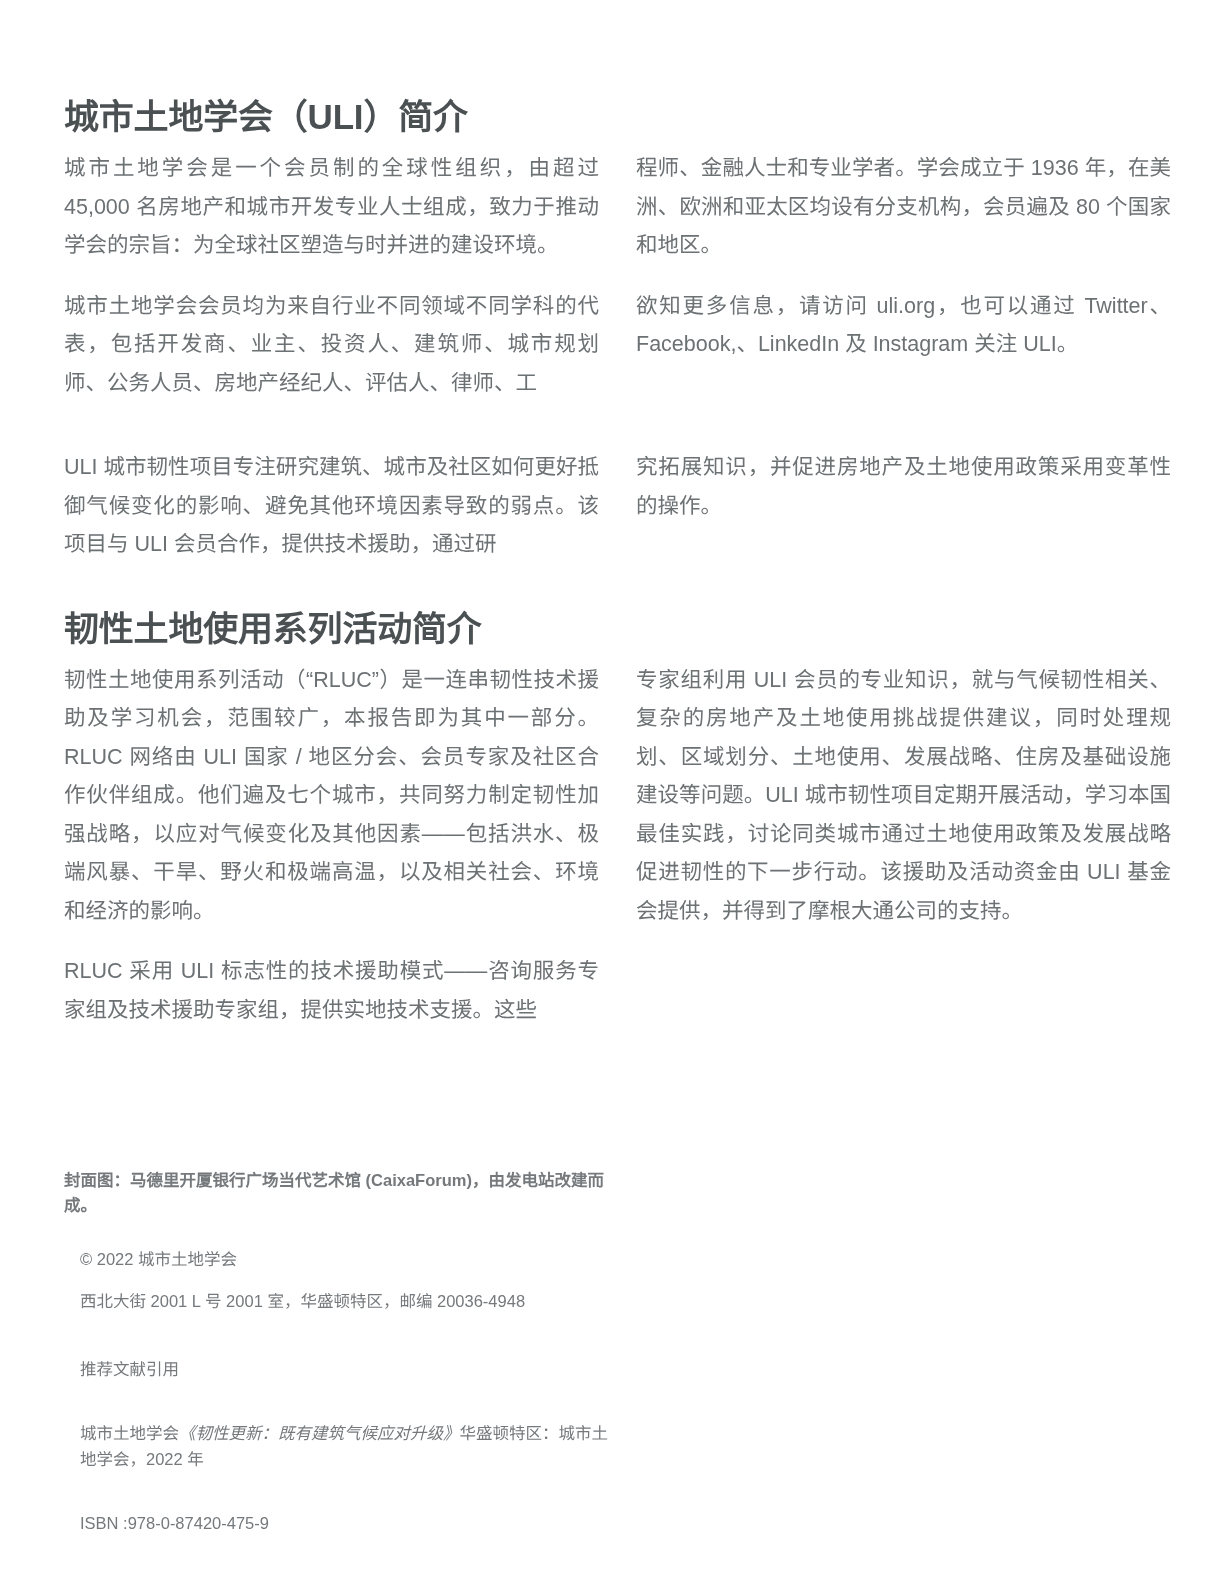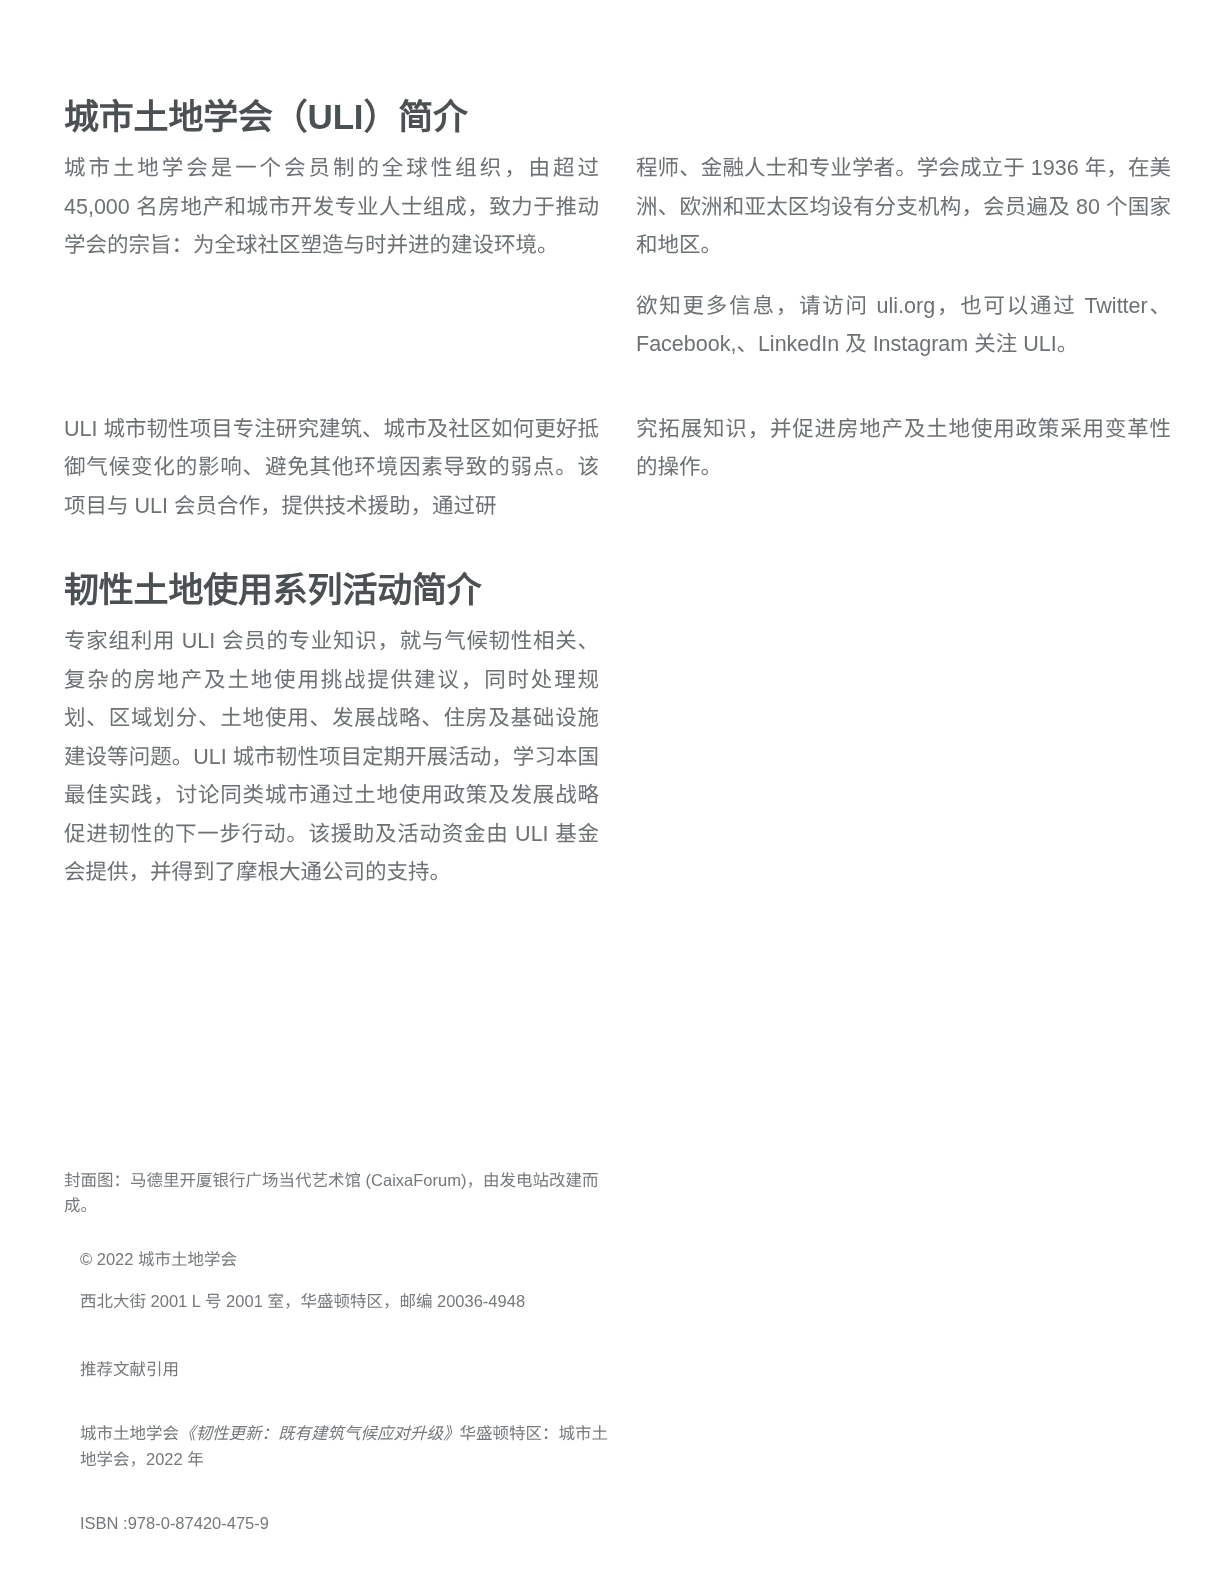--- a/index.html
+++ b/index.html
@@ -67,20 +67,21 @@
     position: absolute;
     left: 64px;
     top: 1168px;
     width: 560px;
     color: #75797c;
   }
   .footer .caption {
     font-size: 16.5px;
     line-height: 1.5;
     margin: 0 0 28px 0;
+    font-weight: bold;
   }
   .footer .cblock {
     font-size: 16.5px;
     line-height: 1.62;
   }
   .footer .cline {
     margin: 16px;
   }
   .footer .gap-sm { height: 9px; }
   .footer .gap-xs { height: 5px; }
@@ -91,20 +92,21 @@
 </head>
 <body>
 
 <div class="page">
 
   <section class="section">
     <h2 class="section-title">城市土地学会（ULI）简介</h2>
     <div class="cols">
       <div class="col">
         <p class="body">城市土地学会是一个会员制的全球性组织，由超过 45,000 名房地产和城市开发专业人士组成，致力于推动学会的宗旨：为全球社区塑造与时并进的建设环境。</p>
+        <p class="body">城市土地学会会员均为来自行业不同领域不同学科的代表，包括开发商、业主、投资人、建筑师、城市规划师、公务人员、房地产经纪人、评估人、律师、工</p>
       </div>
       <div class="col">
         <p class="body">程师、金融人士和专业学者。学会成立于 1936 年，在美洲、欧洲和亚太区均设有分支机构，会员遍及 80 个国家和地区。</p>
         <p class="body">欲知更多信息，请访问 uli.org，也可以通过 Twitter、Facebook,、LinkedIn 及 Instagram 关注 ULI。</p>
       </div>
     </div>
   </section>
 
   <div class="sect-gap-1"></div>
 
@@ -118,20 +120,24 @@
       </div>
     </div>
   </section>
 
   <div class="sect-gap-2"></div>
 
   <section class="section">
     <h2 class="section-title">韧性土地使用系列活动简介</h2>
     <div class="cols">
       <div class="col">
+        <p class="body">韧性土地使用系列活动（“RLUC”）是一连串韧性技术援助及学习机会，范围较广，本报告即为其中一部分。RLUC 网络由 ULI 国家 / 地区分会、会员专家及社区合作伙伴组成。他们遍及七个城市，共同努力制定韧性加强战略，以应对气候变化及其他因素——包括洪水、极端风暴、干旱、野火和极端高温，以及相关社会、环境和经济的影响。</p>
+        <p class="body">RLUC 采用 ULI 标志性的技术援助模式——咨询服务专家组及技术援助专家组，提供实地技术支援。这些</p>
+      </div>
+      <div class="col">
         <p class="body">专家组利用 ULI 会员的专业知识，就与气候韧性相关、复杂的房地产及土地使用挑战提供建议，同时处理规划、区域划分、土地使用、发展战略、住房及基础设施建设等问题。ULI 城市韧性项目定期开展活动，学习本国最佳实践，讨论同类城市通过土地使用政策及发展战略促进韧性的下一步行动。该援助及活动资金由 ULI 基金会提供，并得到了摩根大通公司的支持。</p>
       </div>
     </div>
   </section>
 
   <footer class="footer">
     <p class="caption">封面图：马德里开厦银行广场当代艺术馆 (CaixaForum)，由发电站改建而成。</p>
 
     <div class="cblock">
       <p class="cline">© 2022 城市土地学会</p>

